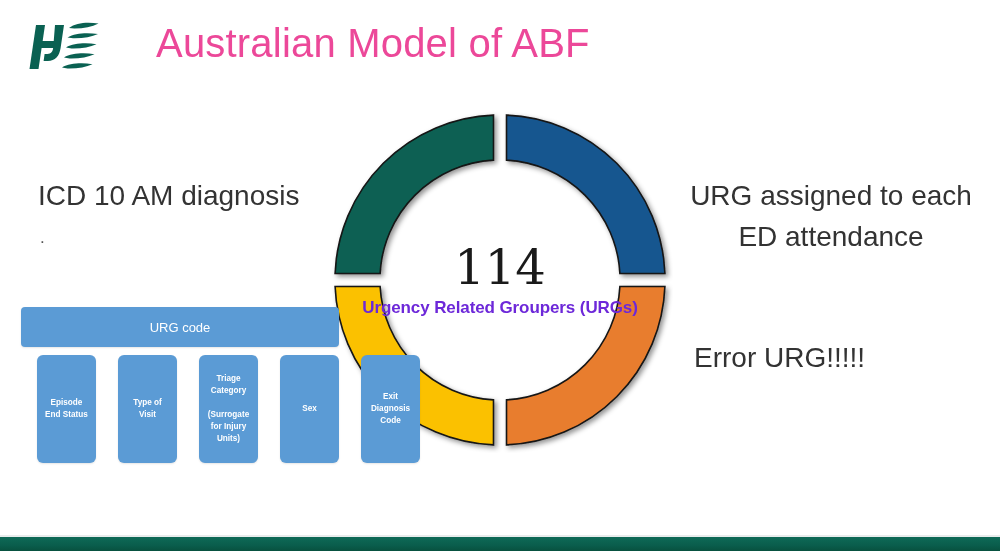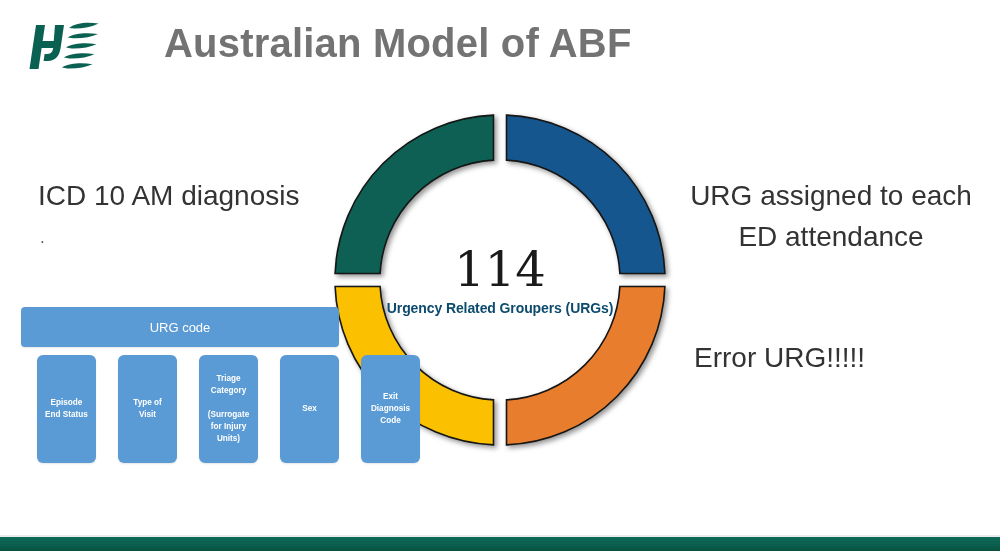--- a/index.html
+++ b/index.html
@@ -25,27 +25,27 @@
   .logo {
     position: absolute;
     left: 22px;
     top: 14px;
     width: 92px;
     height: 66px;
   }
 
   .slide-title {
     position: absolute;
-    left: 164px;
+    left: 156px;
     top: 21px;
     font-size: 40px;
-    color: #737373;
+    color: #ec4899;
     letter-spacing: 0.2px;
     white-space: nowrap;
-    font-weight: 700;
+    font-weight: 400;
   }
 
   
   .callout {
     position: absolute;
     color: #333333;
     font-size: 28px;
     line-height: 1.45;
     font-weight: 400;
   }
@@ -104,22 +104,22 @@
   .donut-number {
     font-family: "DejaVu Serif", serif;
     font-size: 48px;
     color: #1a1a1a;
     line-height: 1;
     font-weight: 400;
   }
 
   .donut-sub {
     margin-top: 7px;
-    font-size: 14px;
-    color: #0c4a6e;
+    font-size: 17px;
+    color: #6d28d9;
     font-weight: 700;
     letter-spacing: -0.1px;
     white-space: nowrap;
   }
 
   
   .urg-block {
     position: absolute;
     left: 21px;
     top: 307px;

